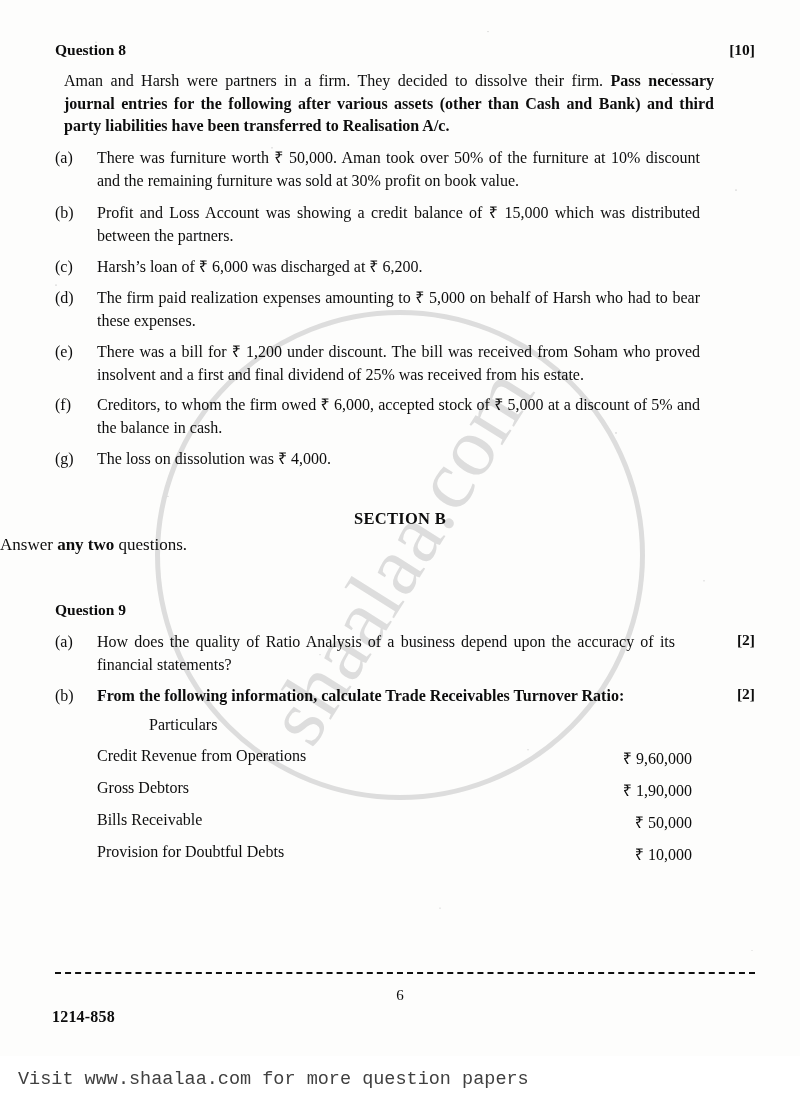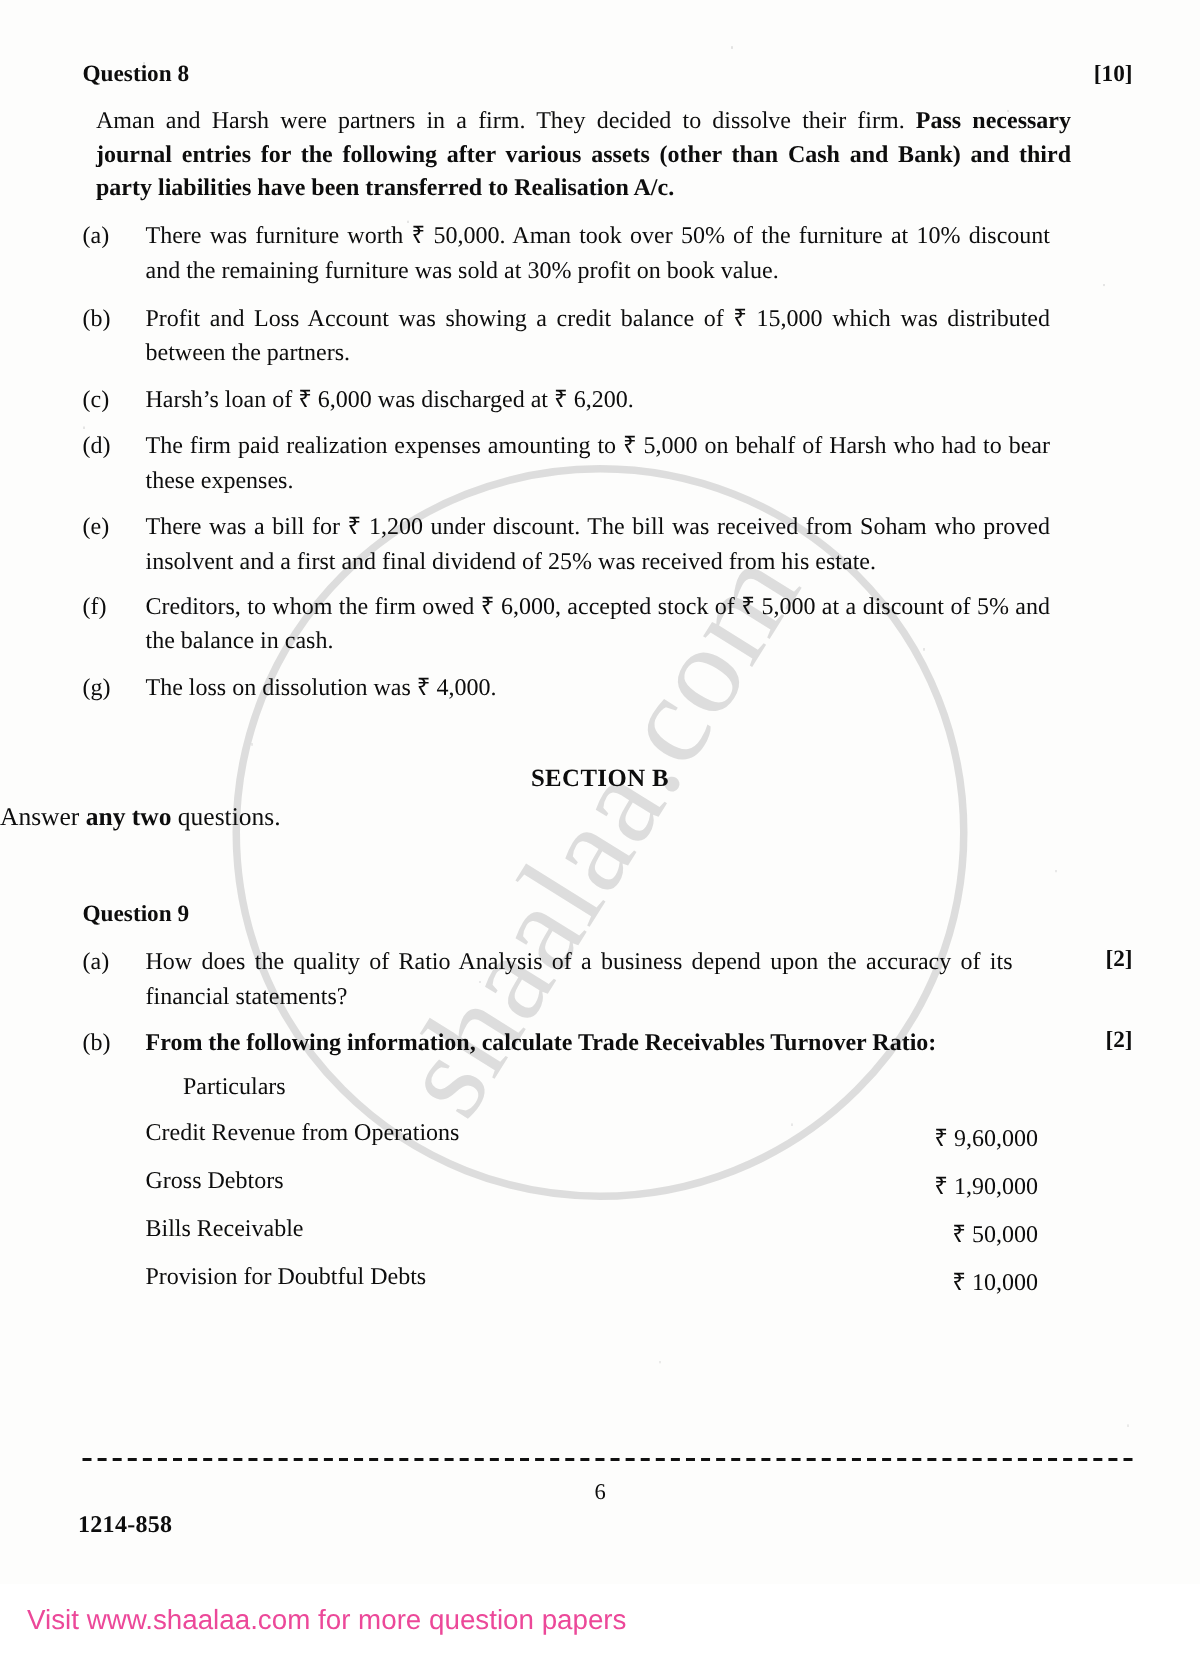--- a/index.html
+++ b/index.html
@@ -207,23 +207,23 @@
     left: 0;
     top: 1056px;
     width: 800px;
     height: 53px;
     background: #ffffff;
   }
   #banner .txt {
     position: absolute;
     left: 18px;
     top: 13px;
-    font-family: Liberation Sans, sans-serif;
+    font-family: Liberation Mono, monospace;
     font-size: 18.5px;
-    color: #ec4899;
+    color: #404040;
   }
 </style>
 </head>
 <body>
 
 <div id="page">
 
   <div id="speckle"></div>
 
   <div id="watermark">
@@ -287,21 +287,21 @@
       <span class="txt">How does the quality of Ratio Analysis of a business depend upon the accuracy of its financial statements?</span>
     </div>
     <div class="marks" style="top:631px;">[2]</div>
 
     <div class="item strong" style="top:685px; width:620px;">
       <span class="lbl">(b)</span>
       <span class="txt nojust">From the following information, calculate Trade Receivables Turnover Ratio:</span>
     </div>
     <div class="marks" style="top:685px;">[2]</div>
 
-    <div class="tbl-head" style="top:716px;">Particulars</div>
+    <div class="tbl-head" style="top:716px;margin-left:27px;">Particulars</div>
 
     <div class="tbl-row" style="top:747px;">
       <span class="name">Credit Revenue from Operations</span>
       <span class="amt">₹ 9,60,000</span>
     </div>
     <div class="tbl-row" style="top:779px;">
       <span class="name">Gross Debtors</span>
       <span class="amt">₹ 1,90,000</span>
     </div>
     <div class="tbl-row" style="top:811px;">

